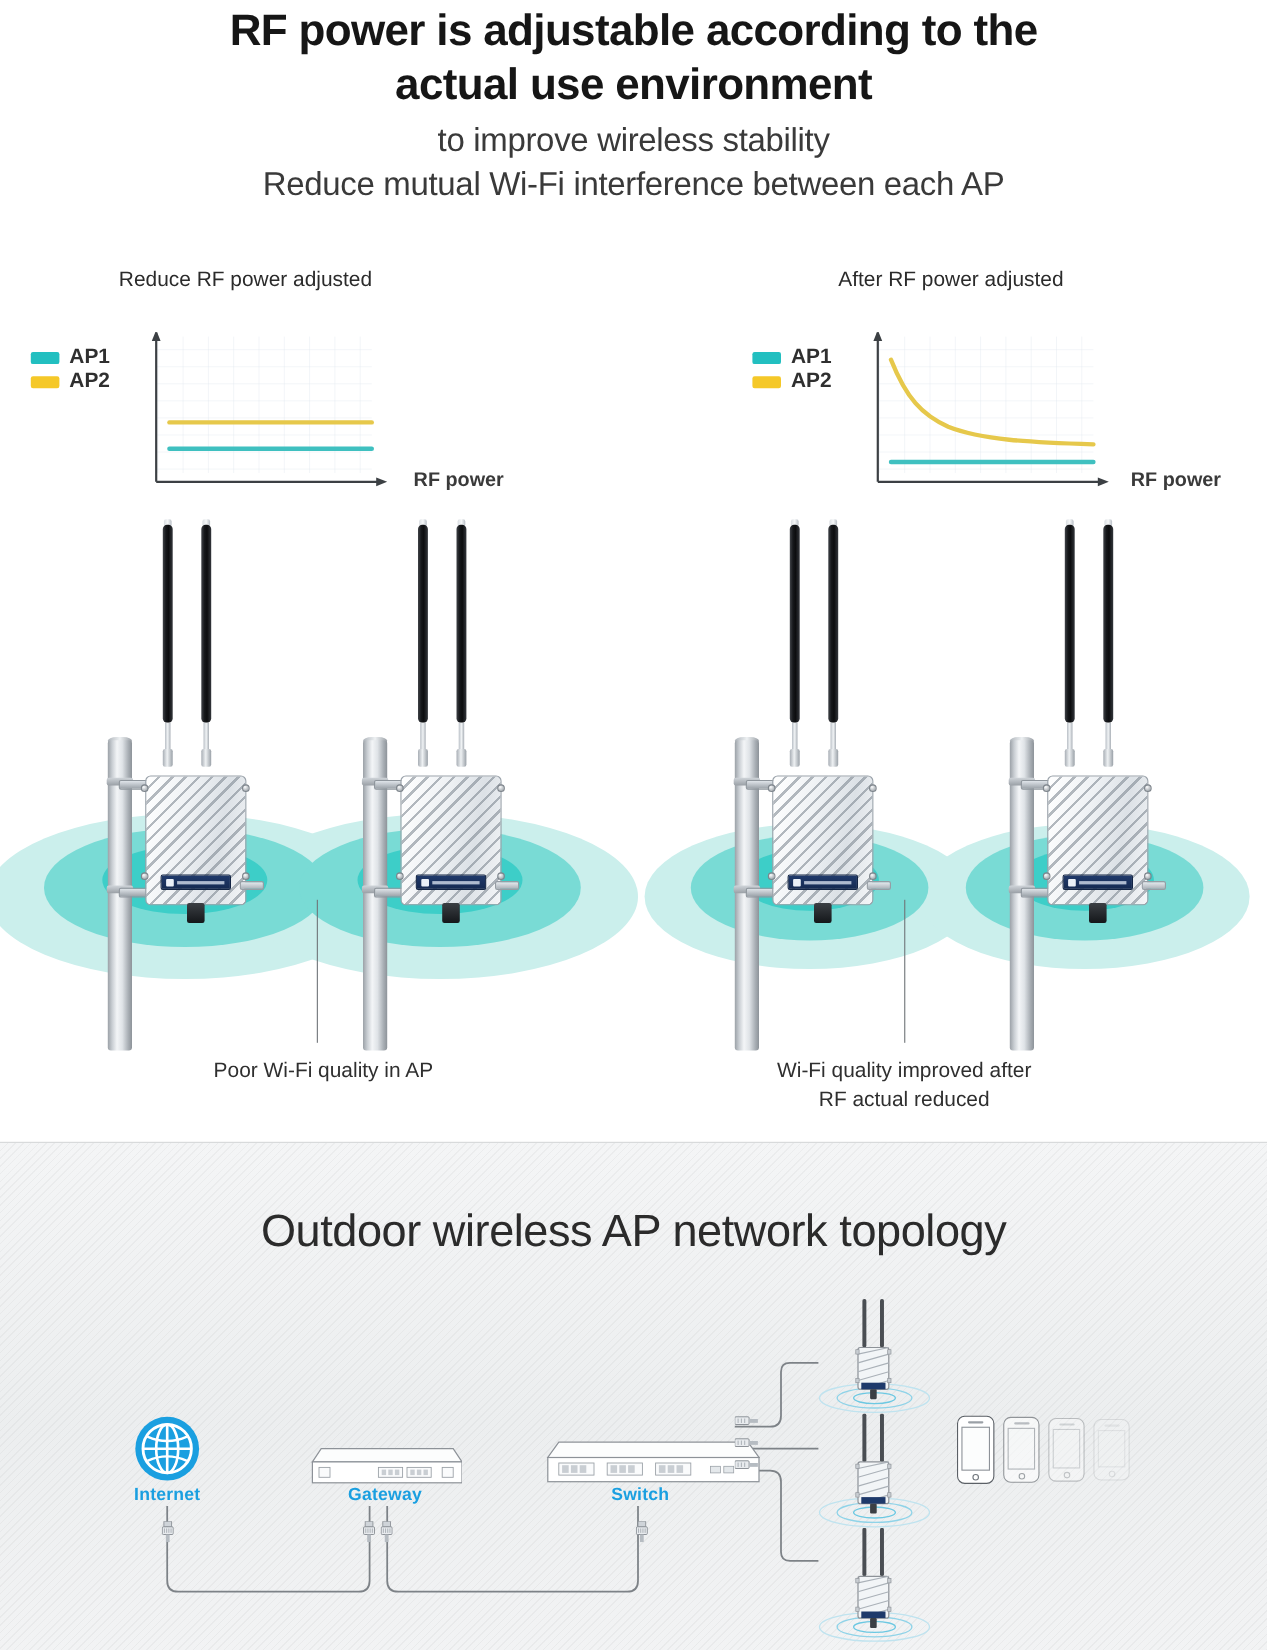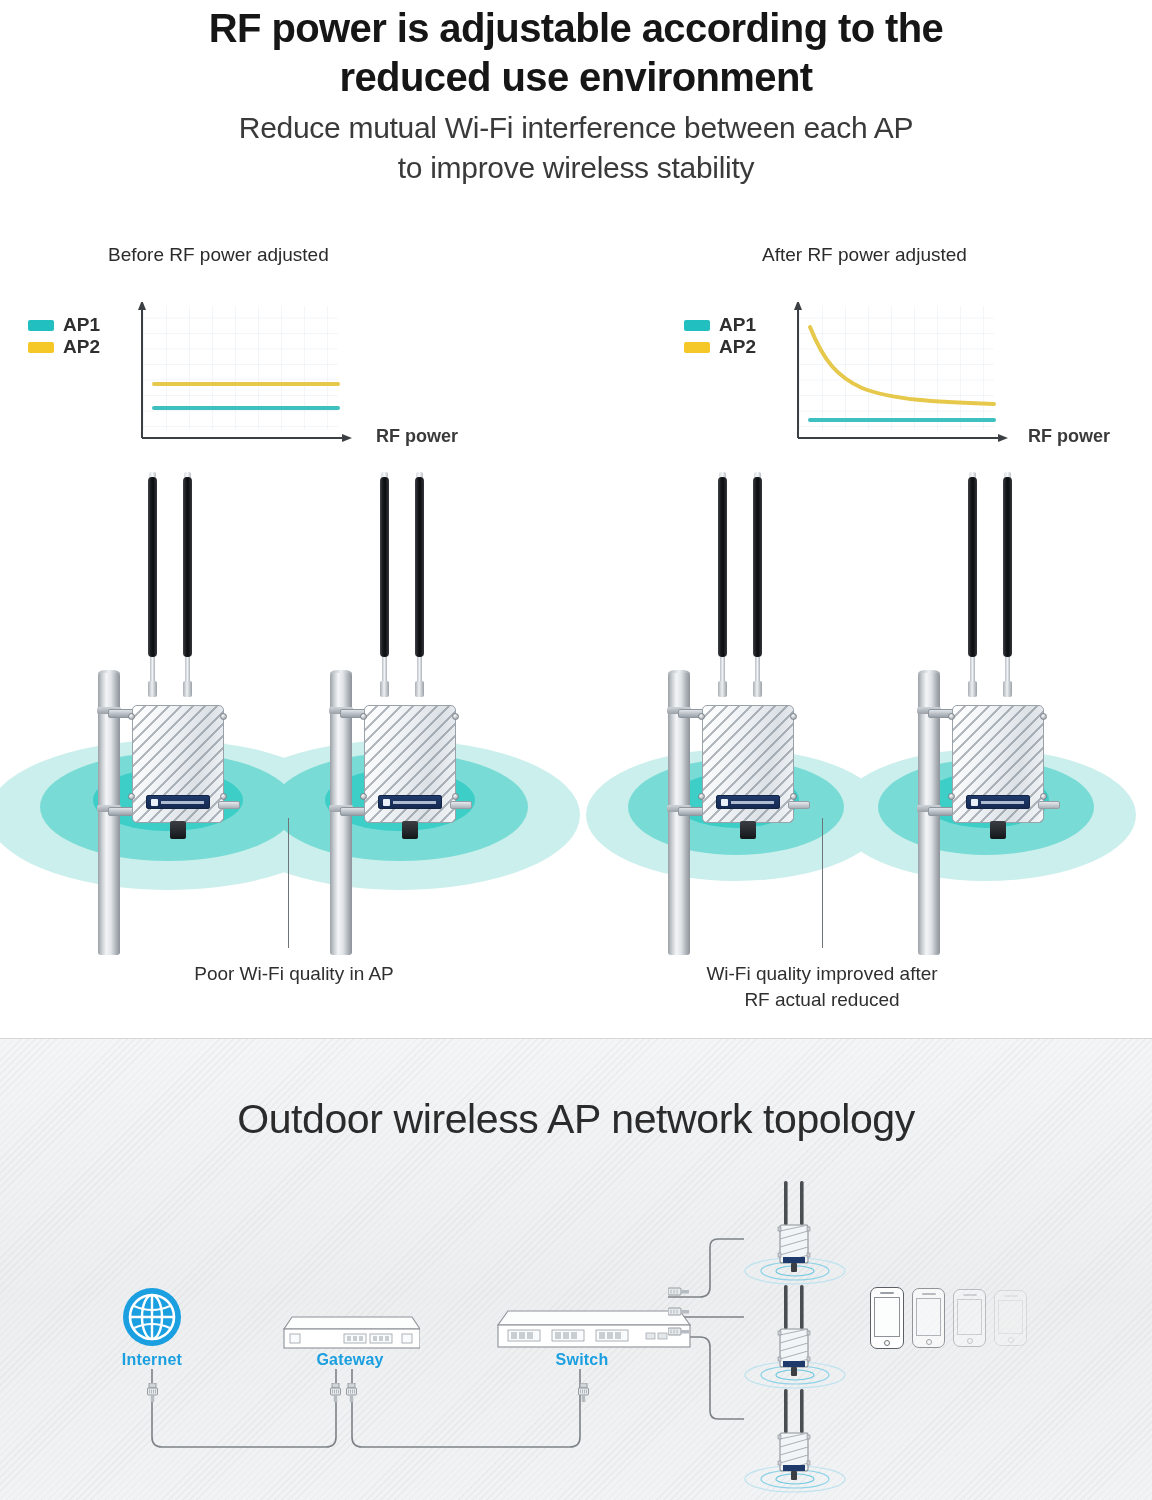--- a/index.html
+++ b/index.html
@@ -229,29 +229,29 @@
 </style>
 </head>
 <body>
 
 <div class="page">
 
   <div class="top-section">
 
     <div class="headline">
       <div>RF power is adjustable according to the</div>
-      <div>reduced use environment</div>
+      <div>actual use environment</div>
     </div>
 
     <div class="subhead">
+      <div>to improve wireless stability</div>
       <div>Reduce mutual Wi-Fi interference between each AP</div>
-      <div>to improve wireless stability</div>
-    </div>
-
-    <div class="panel-title pt-left">Before RF power adjusted</div>
+    </div>
+
+    <div class="panel-title pt-left">Reduce RF power adjusted</div>
     <div class="panel-title pt-right">After RF power adjusted</div>
 
     <div class="chart-block cb-left">
       <div class="legend">
         <div class="legend-row">
           <div class="legend-swatch" style="background:#22BFC0;"></div>
           <div class="legend-label">AP1</div>
         </div>
         <div class="legend-row">
           <div class="legend-swatch" style="background:#F5C828;"></div>

